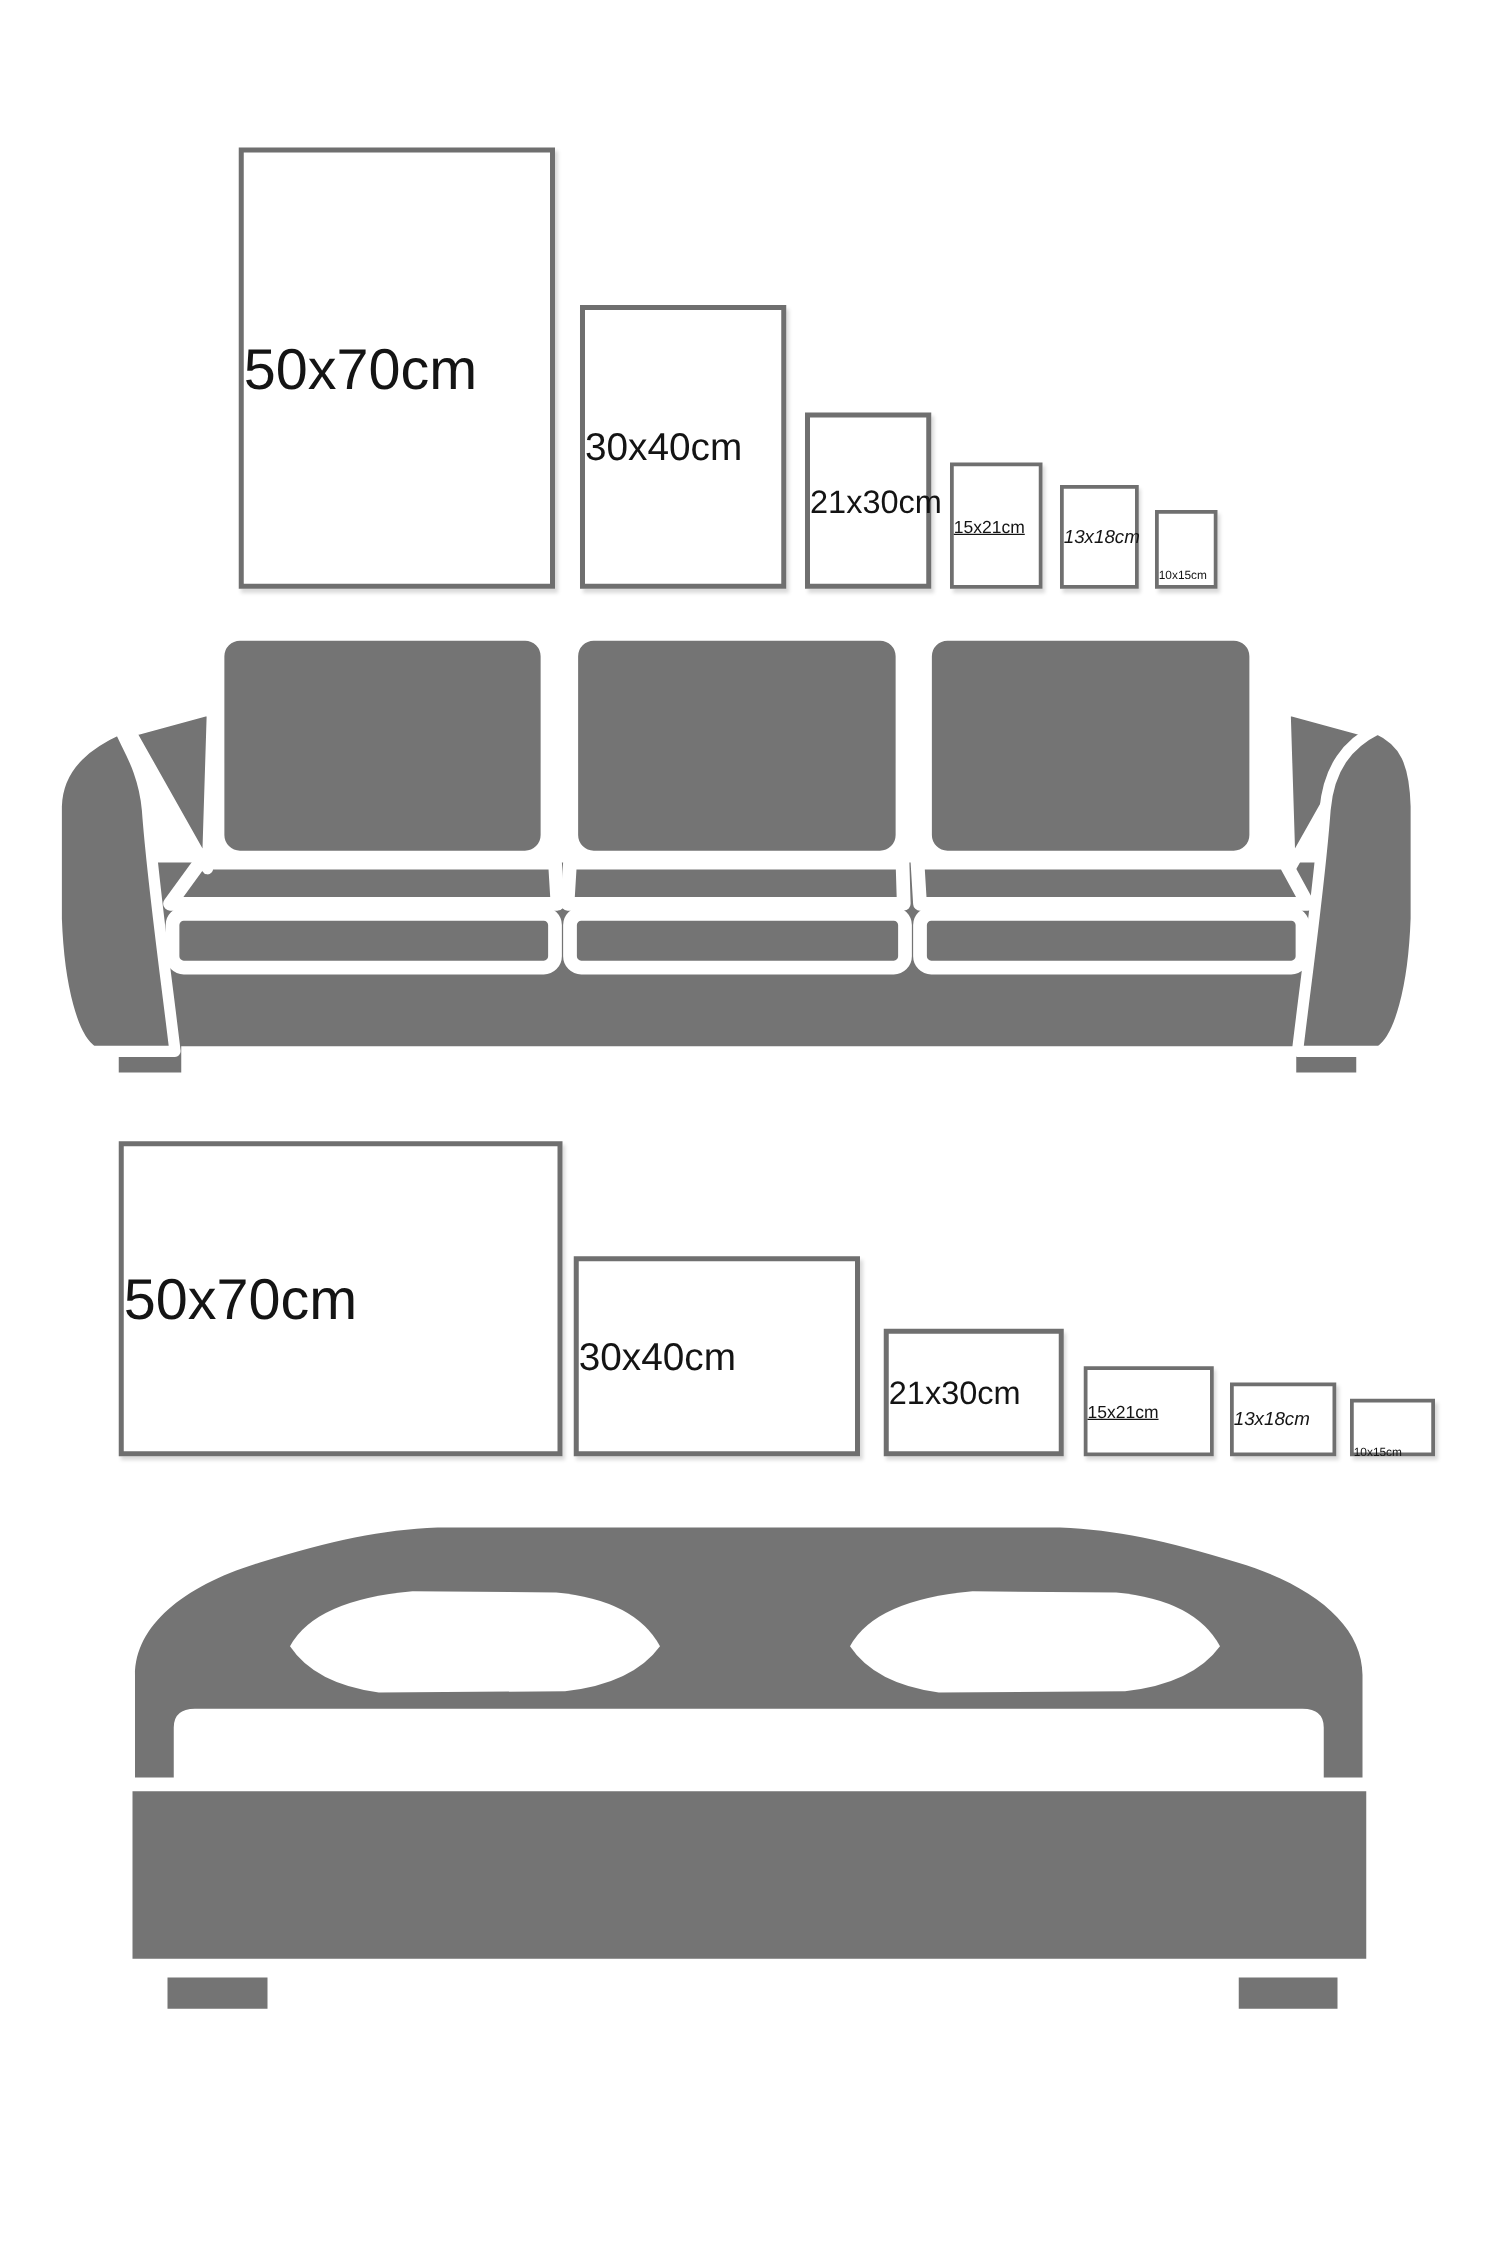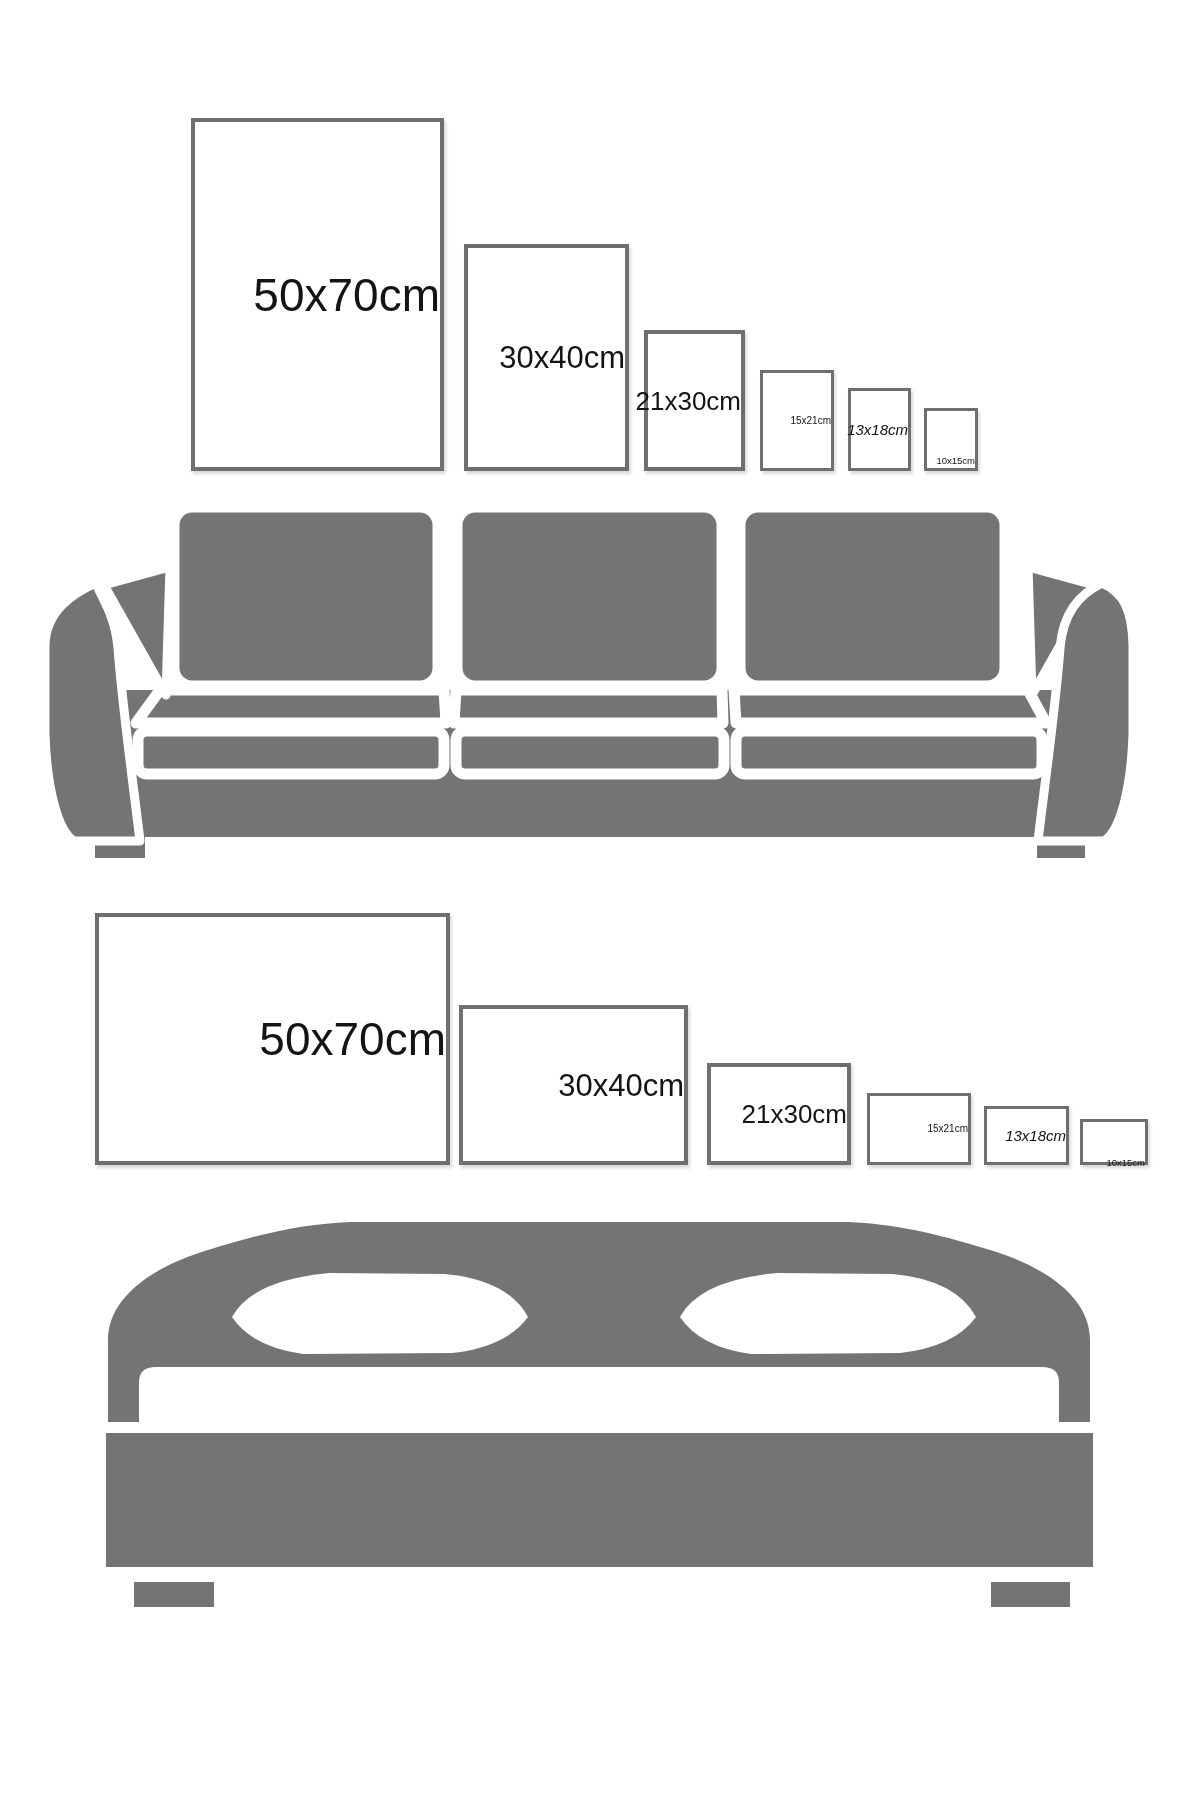--- a/index.html
+++ b/index.html
@@ -3,43 +3,42 @@
 <meta charset="utf-8">
 <style>
   html,body{margin:0;padding:0;background:#ffffff;}
   .page{
     position:relative;width:1200px;height:1800px;background:#ffffff;overflow:hidden;
     font-family:"Liberation Sans","DejaVu Sans",sans-serif;color:#141414;
   }
   .wall{position:absolute;inset:0;}
   .frame{
     position:absolute;background:#ffffff;border:4px solid #6f6f6f;box-sizing:border-box;
-    display:flex;align-items:center;justify-content:flex-end;
+    display:flex;align-items:center;justify-content:flex-start;
     box-shadow:2px 3px 3px rgba(0,0,0,0.15);
-    padding-left:48px;
   }
   .frame .lbl{white-space:nowrap;color:#141414;line-height:1;}
   
   .t1{left:191px;top:118px;width:253px;height:353px;}
   .t2{left:464px;top:244px;width:165px;height:227px;}
   .t3{left:644px;top:330px;width:101px;height:141px;}
   .t4{left:760px;top:370px;width:74px;height:101px;border-width:3px;}
   .t5{left:848px;top:388px;width:63px;height:83px;border-width:3px;}
   .t6{left:924px;top:408px;width:50px;height:63px;border-width:3px;}
   
   .b1{left:95px;top:913px;width:355px;height:252px;}
   .b2{left:459px;top:1005px;width:229px;height:160px;}
   .b3{left:707px;top:1063px;width:144px;height:102px;}
   .b4{left:867px;top:1093px;width:104px;height:72px;border-width:3px;}
   .b5{left:984px;top:1106px;width:85px;height:59px;border-width:3px;}
   .b6{left:1080px;top:1119px;width:68px;height:46px;border-width:3px;}
   .fs1{font-size:46px;}
   .fs2{font-size:31px;}
   .fs3{font-size:26px;}
-  .fs4{font-size:10px;}
+  .fs4{font-size:14px;text-decoration:underline;}
   .fs5{font-size:15px;font-style:italic;}
   .fs6{font-size:9.5px;margin-top:42px;}
   .furniture{position:absolute;left:0;}
   .sofa-svg{top:490px;}
   .bed-svg{top:1200px;}
 </style>
 </head>
 <body>
 
 <div class="page">

